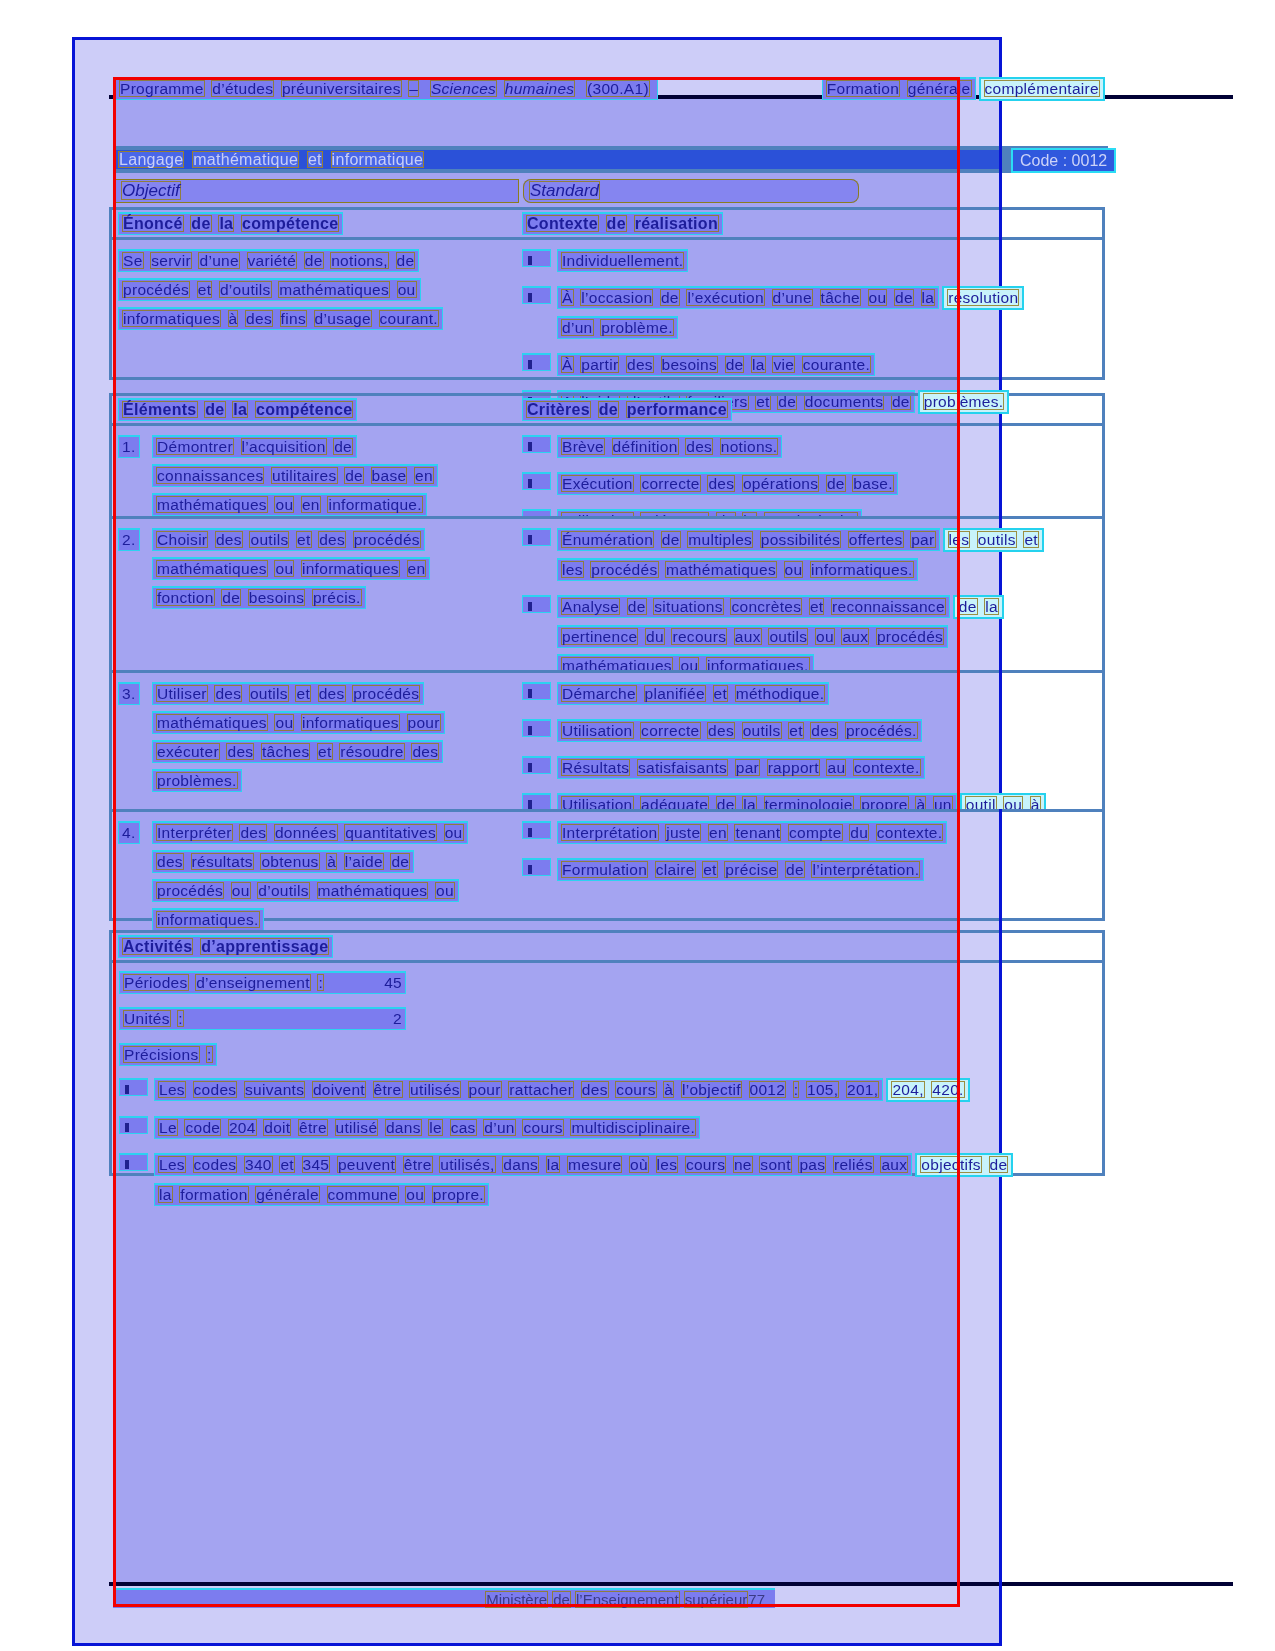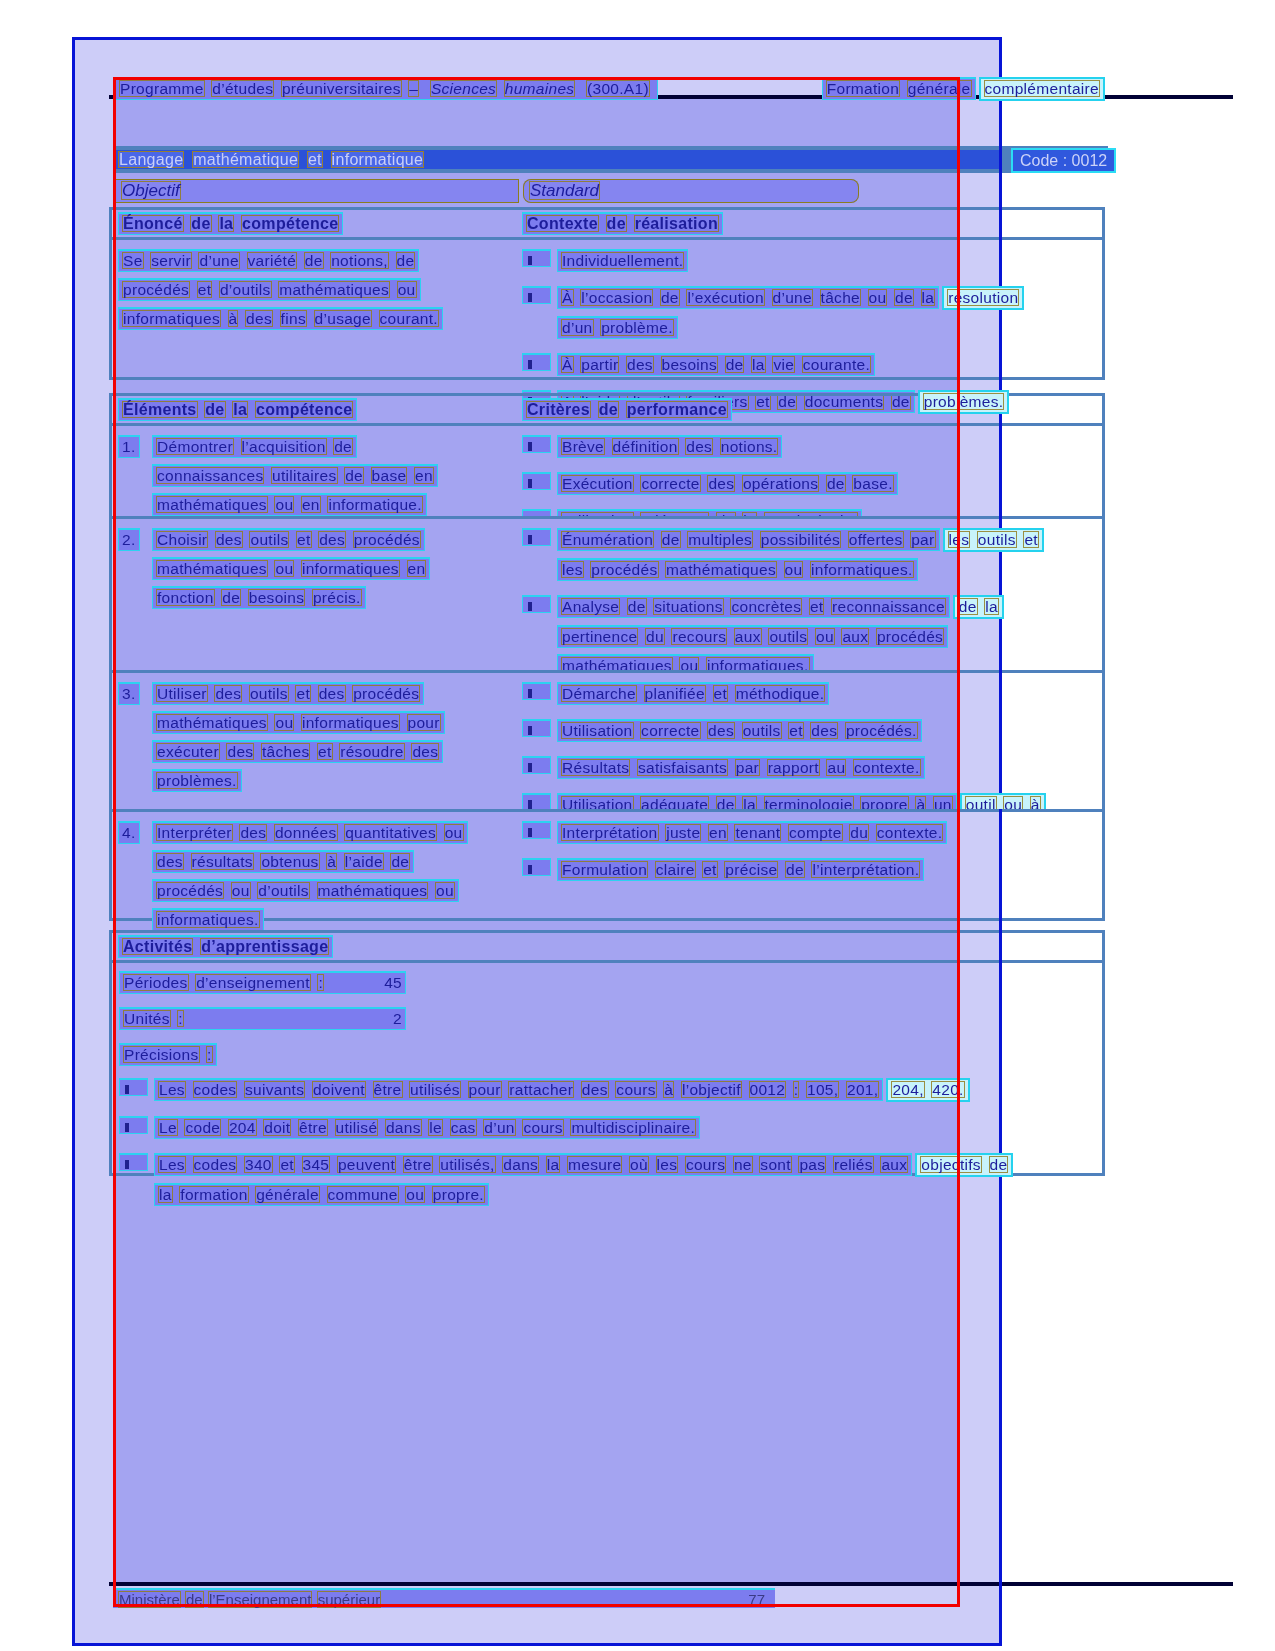--- a/index.html
+++ b/index.html
@@ -69,21 +69,21 @@
   .blines{display:flex;flex-direction:column;align-items:flex-start;}
 
   
   .act-body{padding:8px 0 0 7px;}
   .field{margin-bottom:13px;}
   .field-band{width:287px;display:inline-flex;justify-content:space-between;box-sizing:border-box;}
   .precisions{margin-bottom:12px;}
 
   
   .footer-band{position:absolute;left:113px;top:1588px;width:662px;height:20px;background:#7c7cef;
-               border-top:2px solid #2cd2f0;display:flex;justify-content:space-between;align-items:center;
+               border-top:2px solid #2cd2f0;display:flex;justify-content:flex-end;align-items:center;
                padding:0 10px 0 5px;box-sizing:border-box;font-size:15px;color:#3a3a86;}
 </style>
 </head>
 <body>
 
 <div class="page">
 
   <div class="outer-blue"></div>
   <div class="inner-dark"></div>
   <div class="topline"></div>

